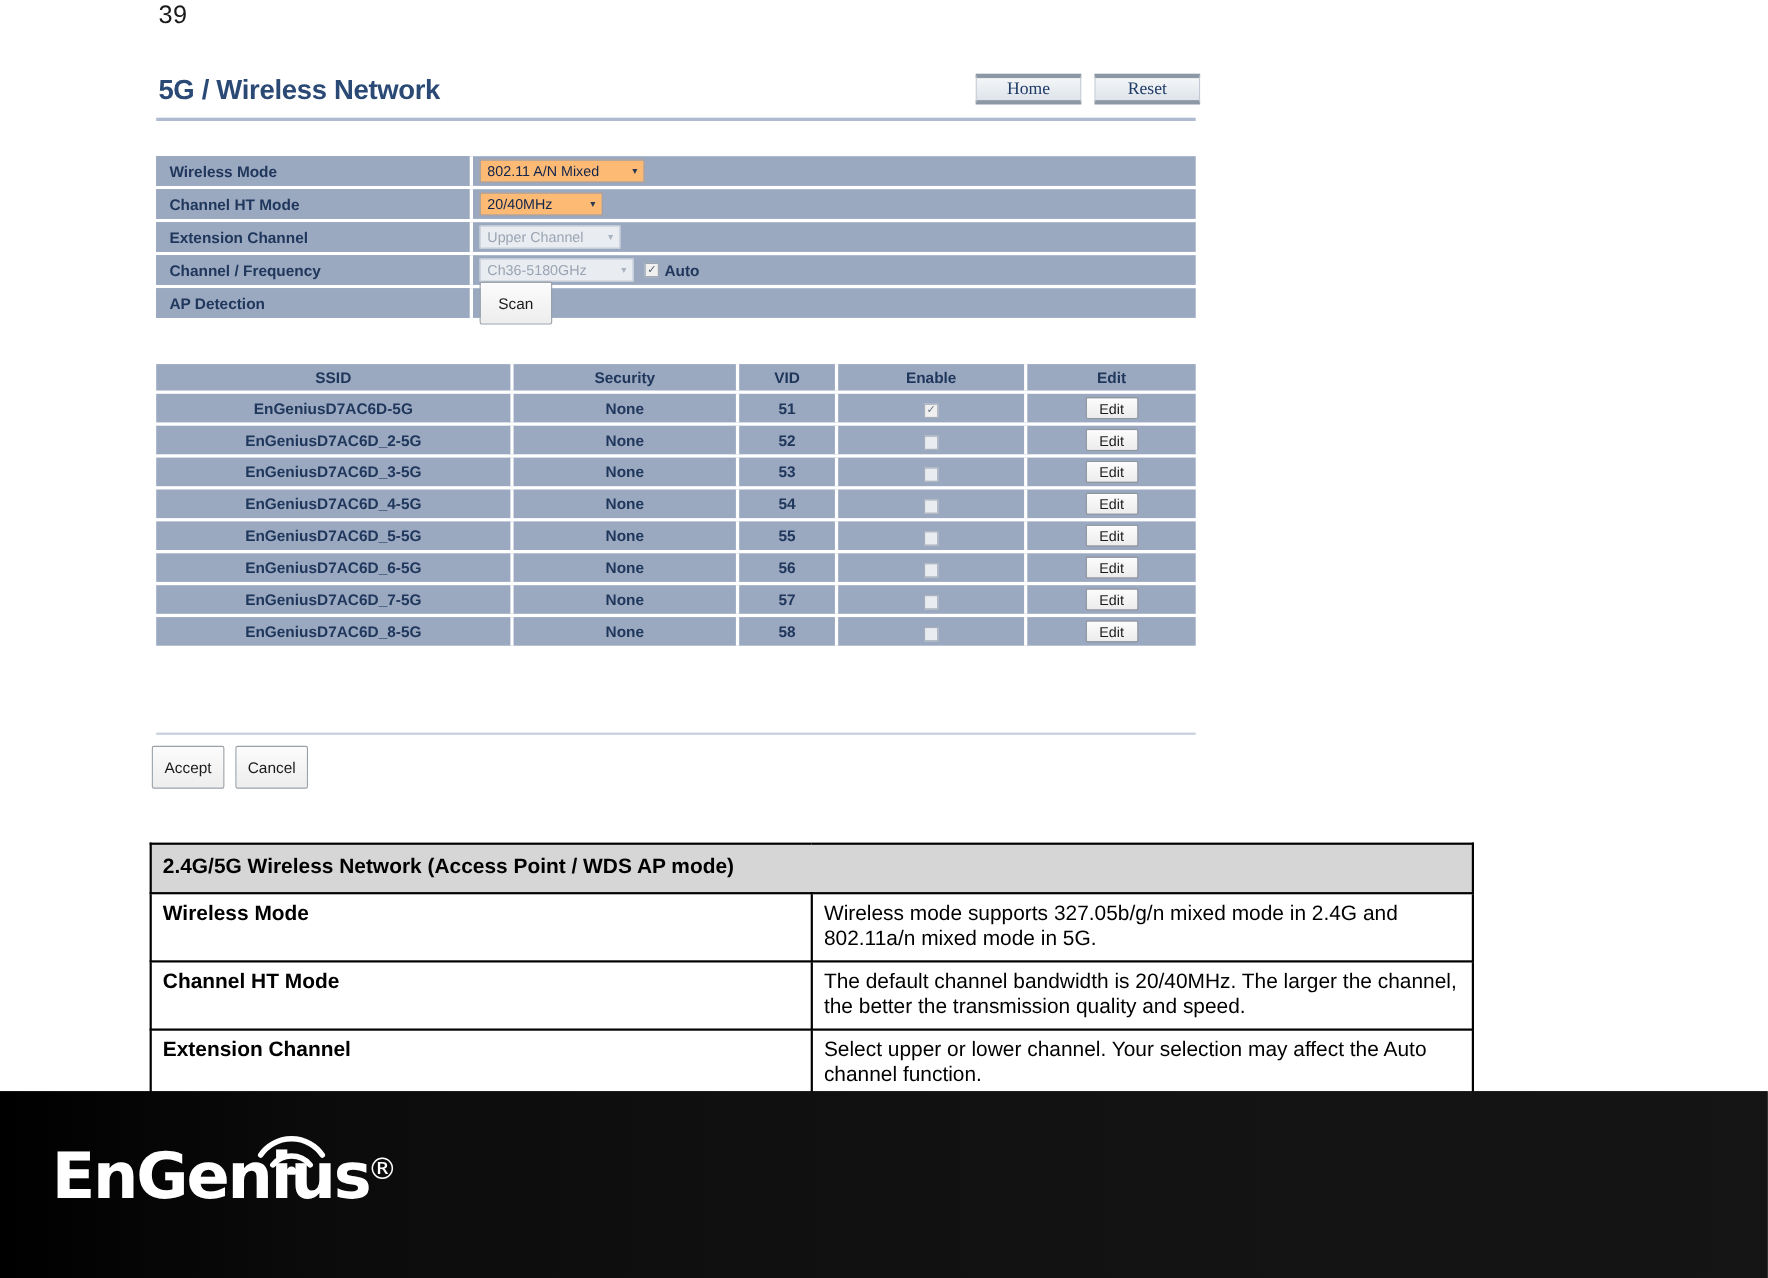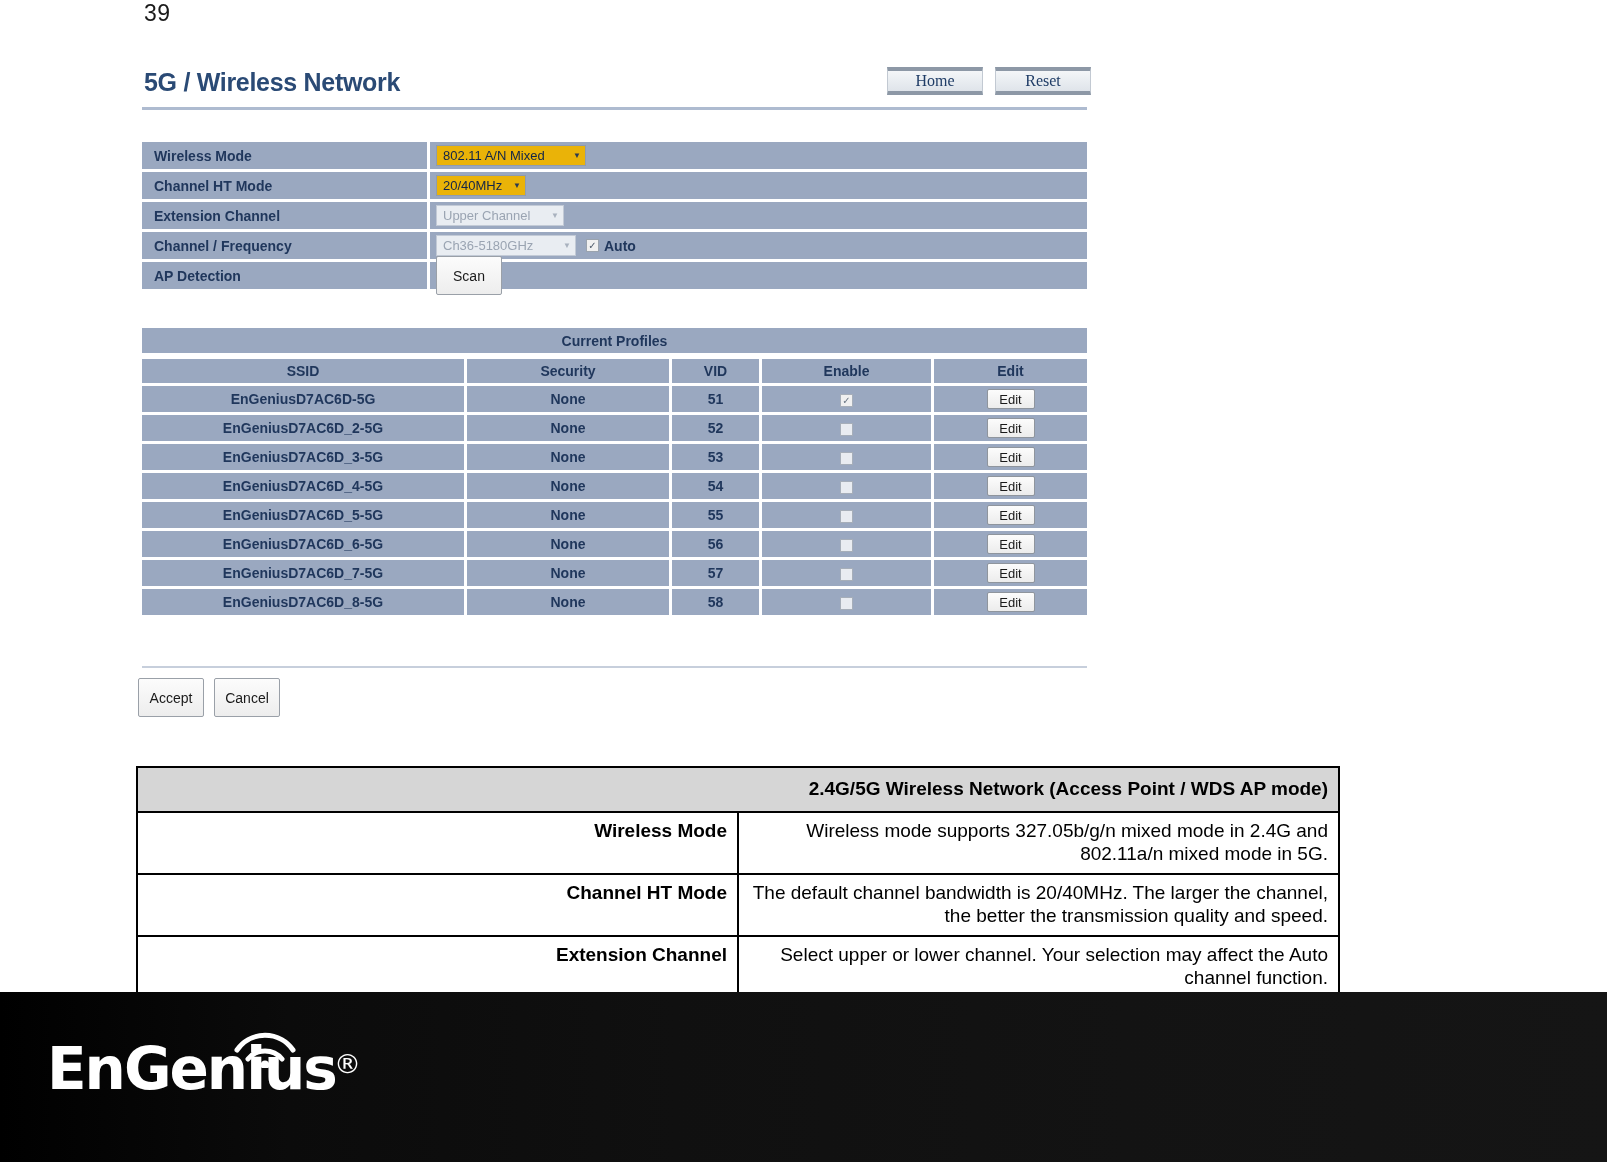--- a/index.html
+++ b/index.html
@@ -113,39 +113,39 @@
   .srow .field {
     flex: 1;
     display: flex;
     align-items: center;
     padding-left: 6px;
     gap: 10px;
   }
 
   .sel {
     height: 21px;
-    background: #eab308;
+    background: #fdba74;
     border: 1px solid #8e9cb0;
     box-sizing: border-box;
     display: inline-flex;
     align-items: center;
     padding: 0 4px 0 6px;
     font-size: 13px;
     color: #11244a;
     font-family: "Liberation Sans", sans-serif;
   }
   .sel .caret {
     margin-left: auto;
     padding-left: 10px;
     font-size: 8px;
     color: #2b3a52;
     line-height: 1;
   }
   .sel.w1 { width: 150px; }
-  .sel.w2 { width: 90px; }
+  .sel.w2 { width: 112px; }
   .sel.w3 { width: 128px; }
   .sel.w4 { width: 140px; }
   .sel.disabled {
     background: #e9edf2;
     border: 1px solid #c2cad6;
     color: #9aa4b2;
   }
   .sel.disabled .caret { color: #a9b2bf; }
 
   .chk-wrap {
@@ -286,21 +286,20 @@
     table-layout: fixed;
   }
   .desc-table td {
     border: 2px solid #000000;
     padding: 6px 10px 7px 10px;
     font-size: 19px;
     color: #000000;
     vertical-align: top;
     font-family: "Liberation Sans", sans-serif;
     line-height: 1.24;
-    text-align: right;
   }
   .desc-table tr.title-row td {
     background: #d6d6d6;
     font-weight: bold;
     font-size: 19px;
     padding: 9px 10px 10px 10px;
   }
   .desc-table td.term {
     width: 258px;
     font-weight: bold;
@@ -421,21 +420,20 @@
     <div class="srow">
       <div class="label">AP Detection</div>
       <div class="field">
         <div class="btn95">Scan</div>
       </div>
     </div>
 
   </div>
 
   <div class="profiles">
-    <div class="profiles-title">Current Profiles</div>
     <table class="ptable">
       <colgroup>
         <col style="width:325px">
         <col style="width:205px">
         <col style="width:90px">
         <col style="width:172px">
         <col style="width:153px">
       </colgroup>
       <thead>
         <tr>

